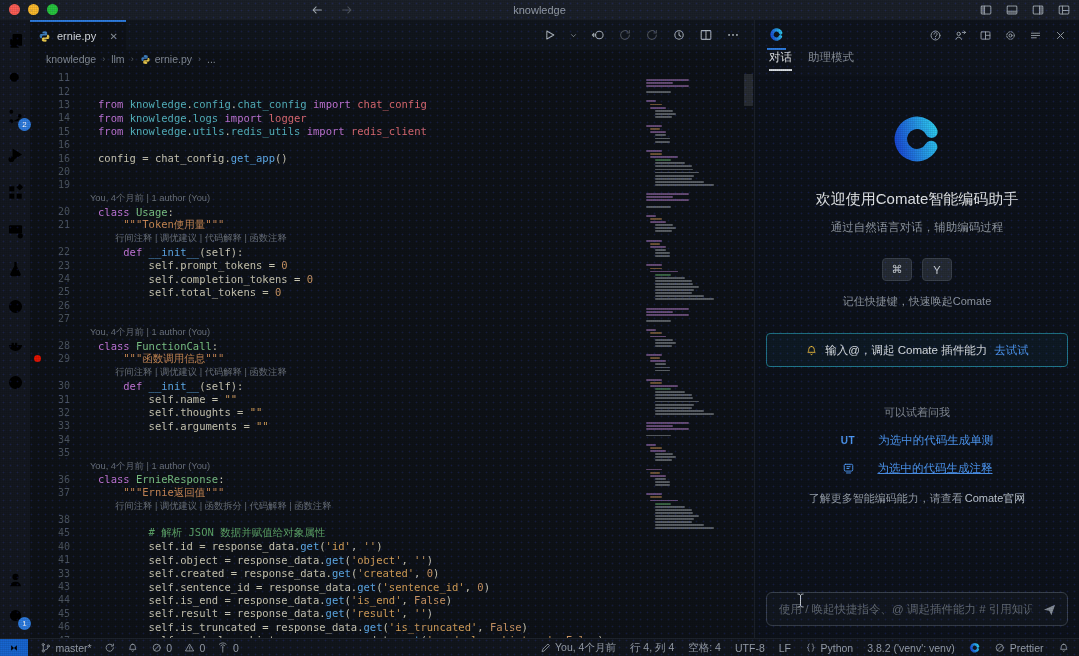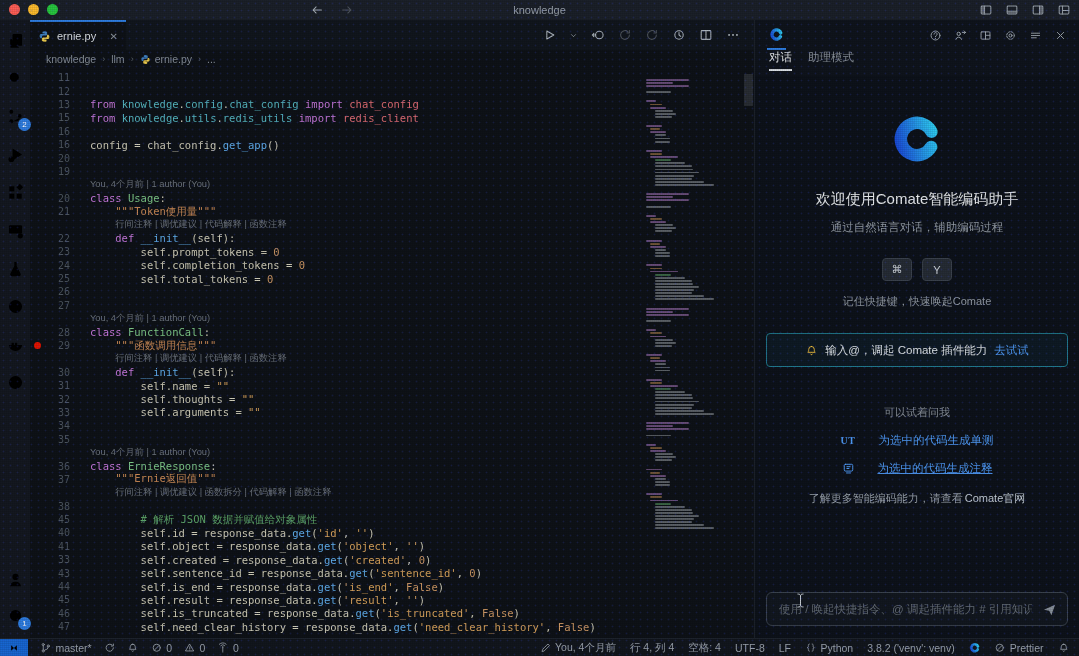--- a/index.html
+++ b/index.html
@@ -43,21 +43,21 @@
               color:#868e98;background:#0e1217;flex:none;}
   .bc-sep{color:#5b636d;font-size:9px;}
   .code-wrap{flex:1;position:relative;overflow:hidden;}
   .code-lines{position:absolute;top:3px;left:0;right:110px;}
   .crow{height:13.4px;display:flex;align-items:center;font-family:"DejaVu Sans Mono",monospace;
         font-size:10.5px;white-space:pre;}
   .gut-bp{width:14px;display:flex;align-items:center;justify-content:center;flex:none;}
   .bp{width:7px;height:7px;border-radius:50%;background:#e51400;}
   .gut-num{width:26px;text-align:right;color:#4d5660;font-size:10px;flex:none;
            font-family:"DejaVu Sans Mono",monospace;}
-  .code-text{padding-left:20px;color:#cfccb8;}
+  .code-text{padding-left:28px;color:#cfccb8;}
   .lens-row{height:13.4px;display:flex;align-items:center;font-size:9.3px;color:#6d747e;padding-left:60px;}
   .tk-kw{color:#c678dd}.tk-type{color:#7ec787}.tk-fn{color:#61afef}.tk-str{color:#d9a35c}
   .tk-doc{color:#cd8b56}.tk-num{color:#d19a66}.tk-com{color:#5fa86a}.tk-ns{color:#56b6c2}.tk-imp{color:#e06c75}
   .minimap{position:absolute;top:4px;right:16px;width:92px;}
   .mm-row{height:3.1px;display:flex;align-items:center;}
   .mm-bar{height:1.9px;border-radius:1px;opacity:.55;}
   .mm-kw{background:#b07cc6}.mm-doc{background:#c08a50}.mm-com{background:#5fa86a}.mm-txt{background:#9aa0a8}
   .scroll-thumb{position:absolute;right:1px;top:6px;width:9px;height:32px;background:rgba(205,215,225,.14);}
   
   .auxbar{width:324px;flex:none;background:#0f141c;border-left:1px solid #1d232c;display:flex;flex-direction:column;}
@@ -73,21 +73,21 @@
   .w-sub{margin-top:11px;font-size:11.5px;color:#949ca6;}
   .keys{margin-top:23px;display:flex;gap:10px;}
   .key{min-width:14px;height:21px;border-radius:4px;background:#262c35;border:1px solid #3a414c;color:#ccd2d9;
        font-size:11px;display:flex;align-items:center;justify-content:center;padding:0 7px;}
   .hint{margin-top:13px;font-size:11px;color:#949ca6;}
   .notice{margin-top:24px;width:calc(100% - 22px);height:34px;border:1px solid #20788c;border-radius:4px;
           background:rgba(32,140,165,.07);display:flex;align-items:center;justify-content:center;gap:7px;
           font-size:11.5px;color:#dde2e7;box-sizing:border-box;}
   .n-link{color:#4f9bf8;}
   .try-title{margin-top:38px;font-size:11px;color:#8a919a;}
-  .sug{margin-top:13px;display:flex;align-items:center;gap:23px;color:#4f9bf8;font-size:11.5px;font-family:Liberation Serif, serif;}
+  .sug{margin-top:13px;display:flex;align-items:center;gap:23px;color:#4f9bf8;font-size:11.5px;}
   .sug.u .sug-label{text-decoration:underline;}
   .ut-badge{font-size:10px;font-weight:bold;color:#4f9bf8;letter-spacing:.5px;}
   .footerline{margin-top:15px;font-size:11px;color:#9aa2ac;}
   .f-link{color:#c3ccd6;margin-left:2px;}
   .spacer{flex:1;}
   .input-row{width:calc(100% - 22px);margin-bottom:12px;height:34px;border:1px solid #3a424d;border-radius:6px;
              background:#12171f;display:flex;align-items:center;padding:0 10px;box-sizing:border-box;gap:8px;}
   .input-row input{flex:1;background:transparent;border:none;outline:none;color:#cfd5db;font-size:11.5px;
                    font-family:"Liberation Sans",sans-serif;}
   .input-row input::placeholder{color:#646c76;}
@@ -313,20 +313,21 @@
               </svg>
             </span>ernie.py</span>
           <span class="bc-sep">›</span>
           <span style="display: inline-flex; align-items: center;">...</span>
         </div>
       <div class="code-wrap">
         <div class="code-lines" id="codeLines">
             <div class="crow"><span class="gut-bp"></span><span class="gut-num">11</span><span class="code-text"></span></div>
             <div class="crow"><span class="gut-bp"></span><span class="gut-num">12</span><span class="code-text"></span></div>
             <div class="crow"><span class="gut-bp"></span><span class="gut-num">13</span><span class="code-text"><span class="tk-kw">from</span> <span class="tk-ns">knowledge</span>.<span class="tk-ns">config</span>.<span class="tk-ns">chat_config</span> <span class="tk-kw">import</span> <span class="tk-imp">chat_config</span></span></div>
+            <div class="crow"><span class="gut-bp"></span><span class="gut-num">14</span><span class="code-text"><span class="tk-kw">from</span> <span class="tk-ns">knowledge</span>.<span class="tk-ns">logs</span> <span class="tk-kw">import</span> <span class="tk-imp">logger</span></span></div>
             <div class="crow"><span class="gut-bp"></span><span class="gut-num">15</span><span class="code-text"><span class="tk-kw">from</span> <span class="tk-ns">knowledge</span>.<span class="tk-ns">utils</span>.<span class="tk-ns">redis_utils</span> <span class="tk-kw">import</span> <span class="tk-imp">redis_client</span></span></div>
             <div class="crow"><span class="gut-bp"></span><span class="gut-num">16</span><span class="code-text"></span></div>
             <div class="crow"><span class="gut-bp"></span><span class="gut-num">16</span><span class="code-text">config = chat_config.<span class="tk-fn">get_app</span>()</span></div>
             <div class="crow"><span class="gut-bp"></span><span class="gut-num">20</span><span class="code-text"></span></div>
             <div class="crow"><span class="gut-bp"></span><span class="gut-num">19</span><span class="code-text"></span></div>
             <div class="lens-row" style="padding-left: 60px;">You, 4个月前 | 1 author (You)</div>
             <div class="crow"><span class="gut-bp"></span><span class="gut-num">20</span><span class="code-text"><span class="tk-kw">class</span> <span class="tk-type">Usage</span>:</span></div>
             <div class="crow"><span class="gut-bp"></span><span class="gut-num">21</span><span class="code-text">    <span class="tk-doc">"""Token使用量"""</span></span></div>
             <div class="lens-row" style="padding-left: 85.2px;">行间注释 | 调优建议 | 代码解释 | 函数注释</div>
             <div class="crow"><span class="gut-bp"></span><span class="gut-num">22</span><span class="code-text">    <span class="tk-kw">def</span> <span class="tk-fn">__init__</span>(self):</span></div>

